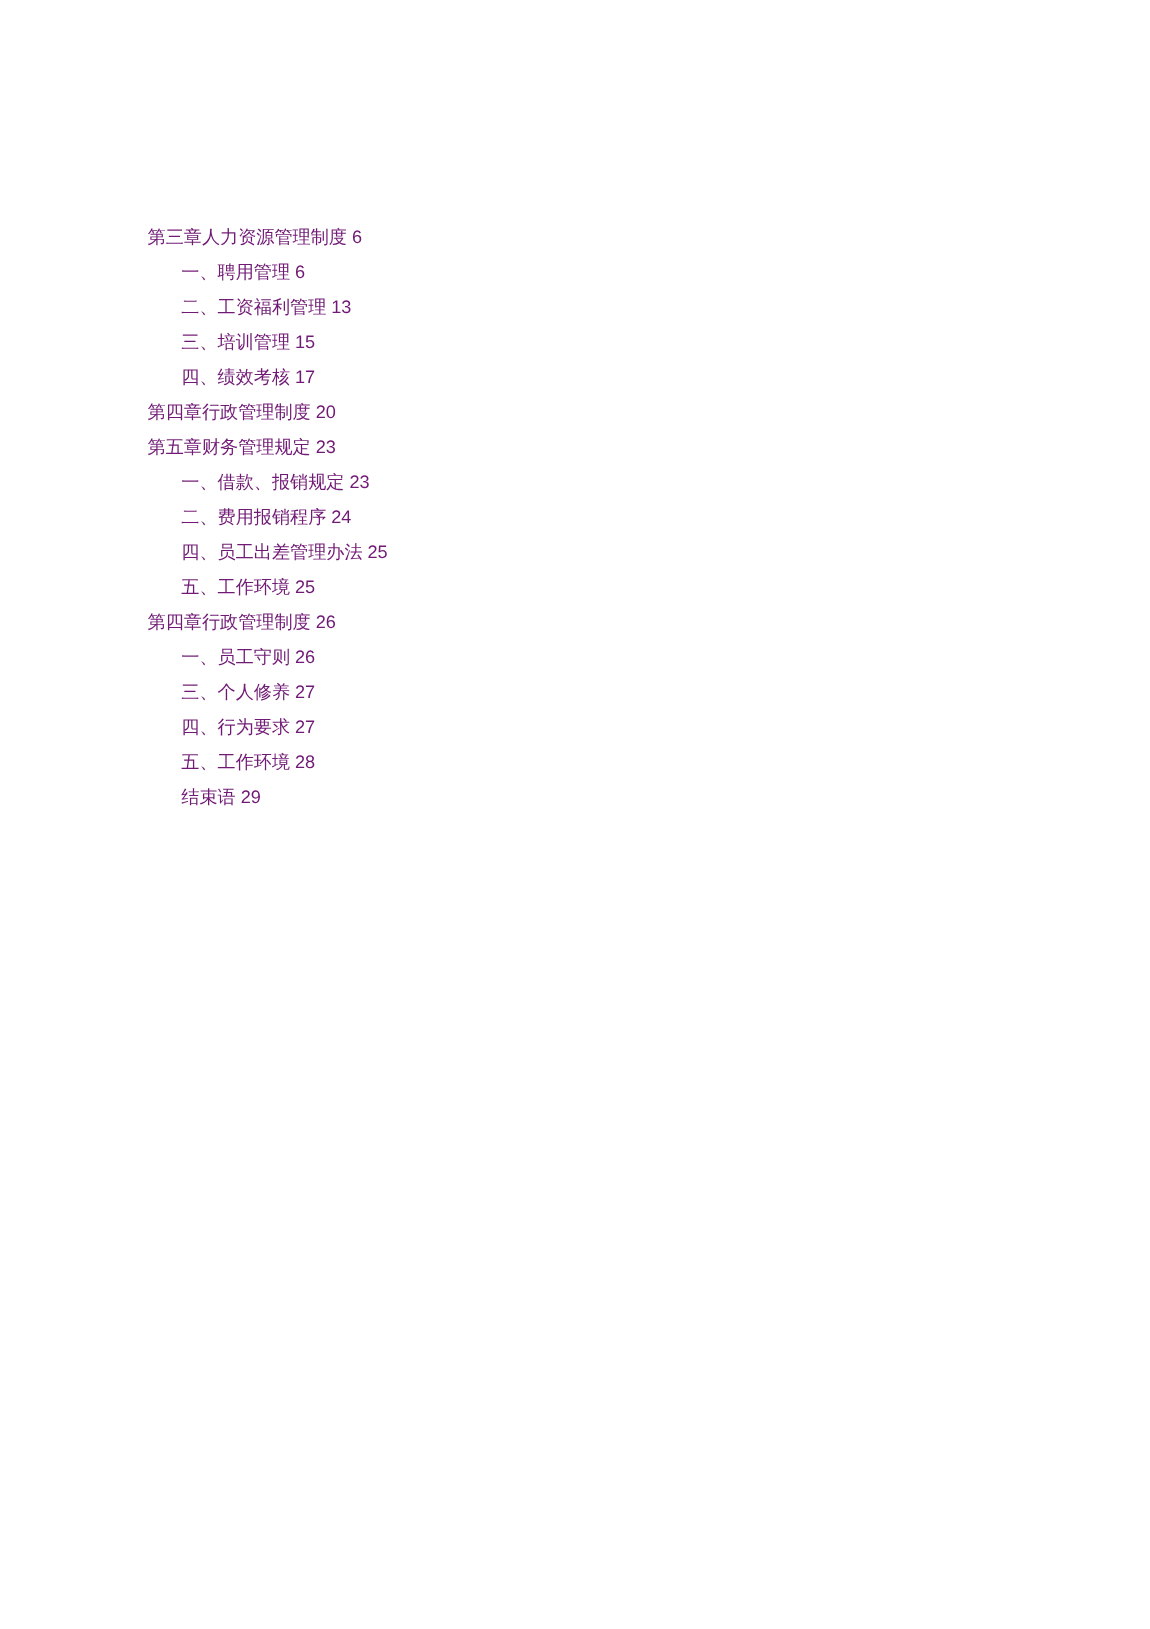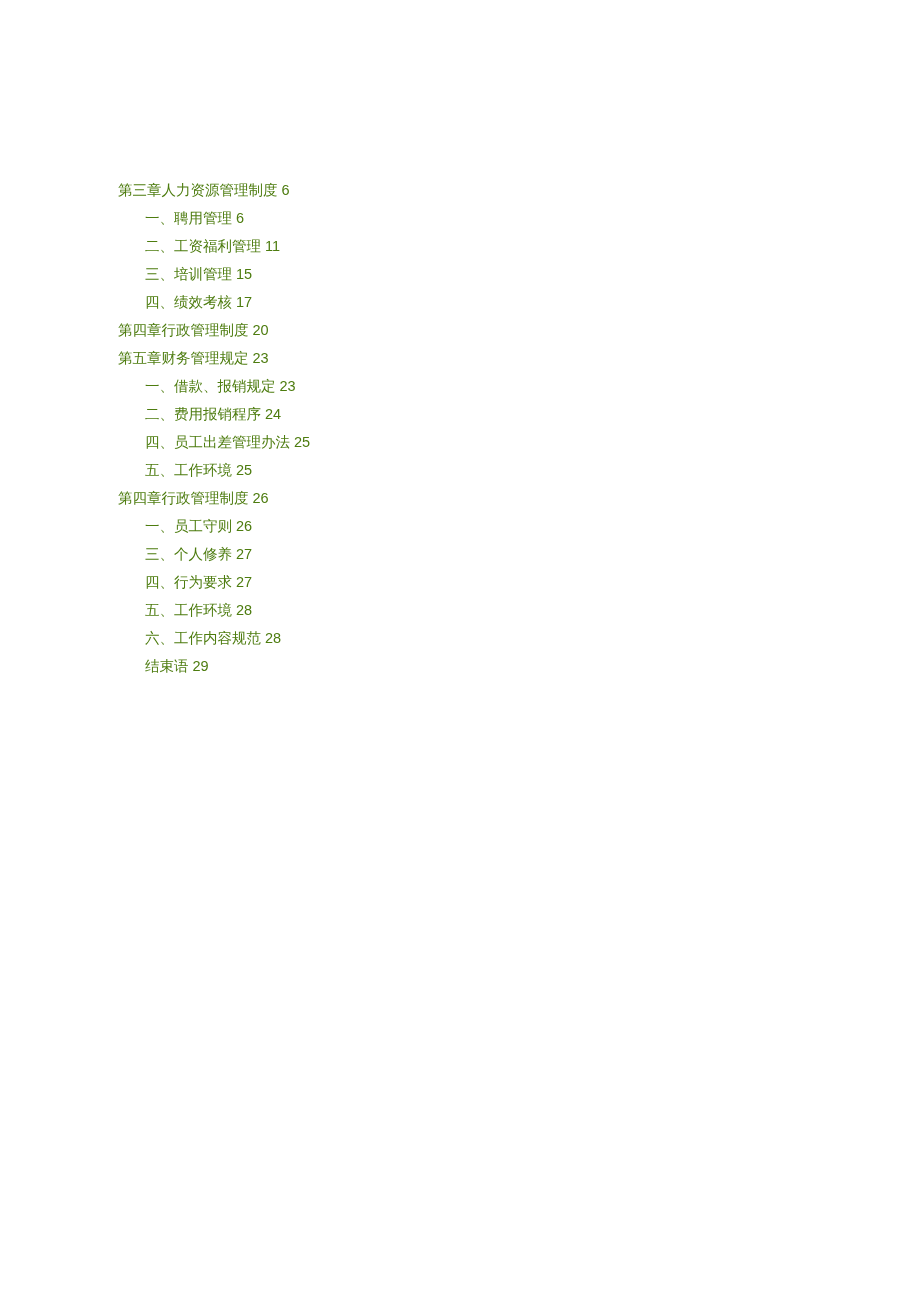--- a/index.html
+++ b/index.html
@@ -11,46 +11,45 @@
       background: #ffffff;
       font-family: "SimSun", "宋体", serif;
       width: 920px;
       height: 1303px;
       padding-top: 176px;
       padding-left: 118px;
     }
     .toc-line {
       font-size: 14.5px;
       line-height: 28px;
-      color: #4d7c0f;
+      color: #701a75;
       white-space: nowrap;
     }
     .indent {
       margin-left: 27px;
     }
     .page-num {
       font-family: Arial, sans-serif;
       margin-left: 4px;
     }
   </style>
 </head>
 <body>
 
 <div id="toc-container">
     <div class="toc-line"><span>第三章人力资源管理制度</span><span class="page-num">6</span></div>
     <div class="toc-line indent"><span>一、聘用管理</span><span class="page-num">6</span></div>
-    <div class="toc-line indent"><span>二、工资福利管理</span><span class="page-num">11</span></div>
+    <div class="toc-line indent"><span>二、工资福利管理</span><span class="page-num">13</span></div>
     <div class="toc-line indent"><span>三、培训管理</span><span class="page-num">15</span></div>
     <div class="toc-line indent"><span>四、绩效考核</span><span class="page-num">17</span></div>
     <div class="toc-line"><span>第四章行政管理制度</span><span class="page-num">20</span></div>
     <div class="toc-line"><span>第五章财务管理规定</span><span class="page-num">23</span></div>
     <div class="toc-line indent"><span>一、借款、报销规定</span><span class="page-num">23</span></div>
     <div class="toc-line indent"><span>二、费用报销程序</span><span class="page-num">24</span></div>
     <div class="toc-line indent"><span>四、员工出差管理办法</span><span class="page-num">25</span></div>
     <div class="toc-line indent"><span>五、工作环境</span><span class="page-num">25</span></div>
     <div class="toc-line"><span>第四章行政管理制度</span><span class="page-num">26</span></div>
     <div class="toc-line indent"><span>一、员工守则</span><span class="page-num">26</span></div>
     <div class="toc-line indent"><span>三、个人修养</span><span class="page-num">27</span></div>
     <div class="toc-line indent"><span>四、行为要求</span><span class="page-num">27</span></div>
     <div class="toc-line indent"><span>五、工作环境</span><span class="page-num">28</span></div>
-    <div class="toc-line indent"><span>六、工作内容规范</span><span class="page-num">28</span></div>
     <div class="toc-line indent"><span>结束语</span><span class="page-num">29</span></div>
   </div>
 
 </body></html>

